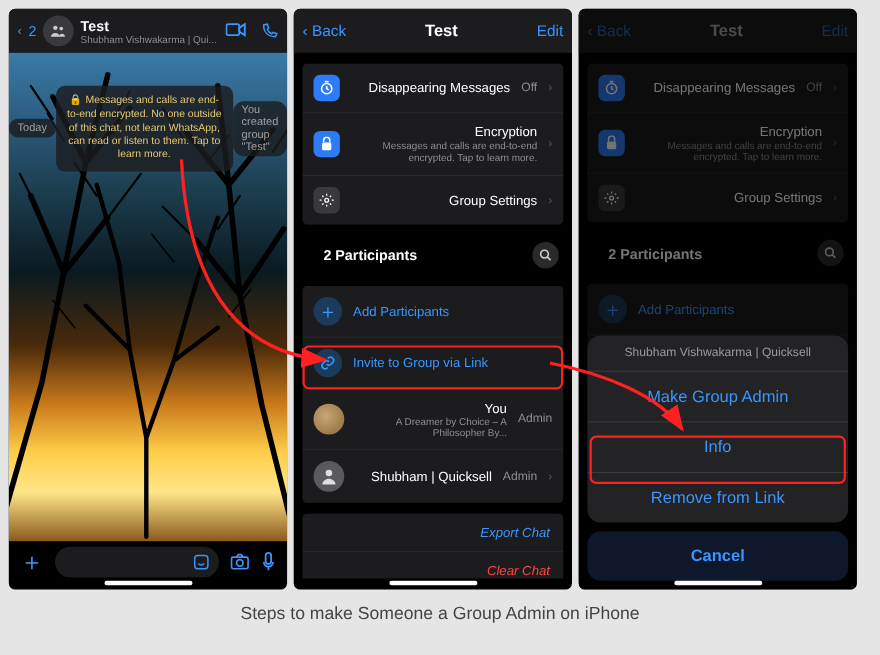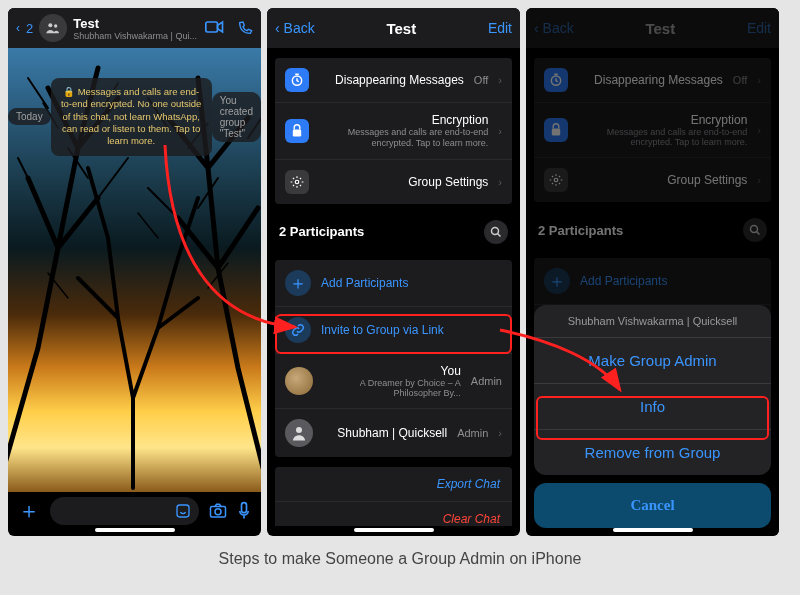--- a/index.html
+++ b/index.html
@@ -30,37 +30,37 @@
   .home-ind { position: absolute; bottom: 4px; left: 50%; transform: translateX(-50%); width: 80px; height: 4px; background: #fff; border-radius: 2px; }
 
   
   .scroll { position: absolute; top: 40px; bottom: 10px; left: 0; right: 0; overflow: hidden; }
   .section { margin: 10px 8px; background: #1c1c1e; border-radius: 4px; overflow: hidden; text-align: right; }
   .row { display: flex; align-items: center; padding: 10px 10px; gap: 10px; border-bottom: 1px solid #2a2a2c; font-size: 12px; min-height: 38px; }
   .row:last-child { border-bottom: none; }
   .ricon { width: 24px; height: 24px; border-radius: 6px; display: flex; align-items: center; justify-content: center; font-size: 12px; flex-shrink:0; }
   .chev { color: #5a5a5e; font-size: 11px; }
   .mut { color: #8e8e93; font-size: 11px; }
-  .sh { font-size: 13px; font-weight: 600; padding: 6px 12px; display:flex; align-items:center; justify-content:space-between; }
+  .sh { font-size: 13px; font-weight: 600; padding: 6px 12px; display:flex; align-items:center; justify-content:space-between;margin-left:15px; }
   .search-c { width: 24px; height: 24px; border-radius: 50%; background: #2a2a2c; display:flex; align-items:center; justify-content:center; font-size:11px; color:#ccc; }
   .circ { width: 26px; height: 26px; border-radius: 50%; display: flex; align-items: center; justify-content: center; font-size: 13px; flex-shrink:0; }
   .pav { width: 28px; height: 28px; border-radius: 50%; background: radial-gradient(circle at 40% 40%, #c8a878, #8a6838); flex-shrink:0; }
   .pav2 { width: 28px; height: 28px; border-radius: 50%; background: #5a5a5e; display:flex; align-items:center; justify-content:center; flex-shrink:0; }
   .link-row { color: #3a95ff; font-size: 12px; padding: 10px 12px; border-bottom: 1px solid #2a2a2c; font-style: italic; }
   .link-row:last-child { border-bottom:none; }
   .danger { color: #ff453a; }
   .highlight-red { position: absolute; border: 2px solid #ff2020; border-radius: 6px; pointer-events: none; z-index: 15; }
 
   
   .sheet-wrap { position: absolute; bottom: 8px; left: 8px; right: 8px; z-index: 30; }
   .sheet { background: #232325; border-radius: 12px; overflow:hidden; }
   .sheet-title { text-align:center; color:#9a9a9e; font-size:11px; padding:10px; border-bottom:1px solid #3a3a3c; }
   .sheet-btn { text-align:center; color:#3a95ff; font-size:15px; padding:14px; border-bottom:1px solid #3a3a3c; }
   .sheet-btn:last-child { border-bottom:none; }
-  .cancel-sheet { background:#0c4a6e; border-radius:12px; margin-top:8px; text-align:center; color:#3a95ff; font-size:15px; font-weight:600; padding:14px;font-family:Liberation Serif, serif; }
+  .cancel-sheet { background:#0f172a; border-radius:12px; margin-top:8px; text-align:center; color:#3a95ff; font-size:15px; font-weight:600; padding:14px; }
 
   
   svg.arrow { position:absolute; pointer-events:none; z-index:50; }
 
   .caption { text-align:center; font-size:16px; color:#444; margin-top:6px; }
 </style>
 </head>
 <body>
 
 <div class="canvas">
@@ -314,21 +314,21 @@
             </div>
     </div>
   </div>
   <div class="dim"></div>
 
   <div class="sheet-wrap">
     <div class="sheet">
       <div class="sheet-title">Shubham Vishwakarma | Quicksell</div>
       <div class="sheet-btn">Make Group Admin</div>
       <div class="sheet-btn">Info</div>
-      <div class="sheet-btn">Remove from Group</div>
+      <div class="sheet-btn">Remove from Link</div>
     </div>
     <div class="cancel-sheet">Cancel</div>
   </div>
   <div class="highlight-red" style="top:388px;left:10px;width:233px;height:44px;z-index:40;"></div>
   <div class="home-ind" style="z-index:40;"></div>
 </div>
 
 </div>
 
 <svg class="arrow" style="left:150px;top:130px;width:230px;height:230px;" viewBox="0 0 230 230">

